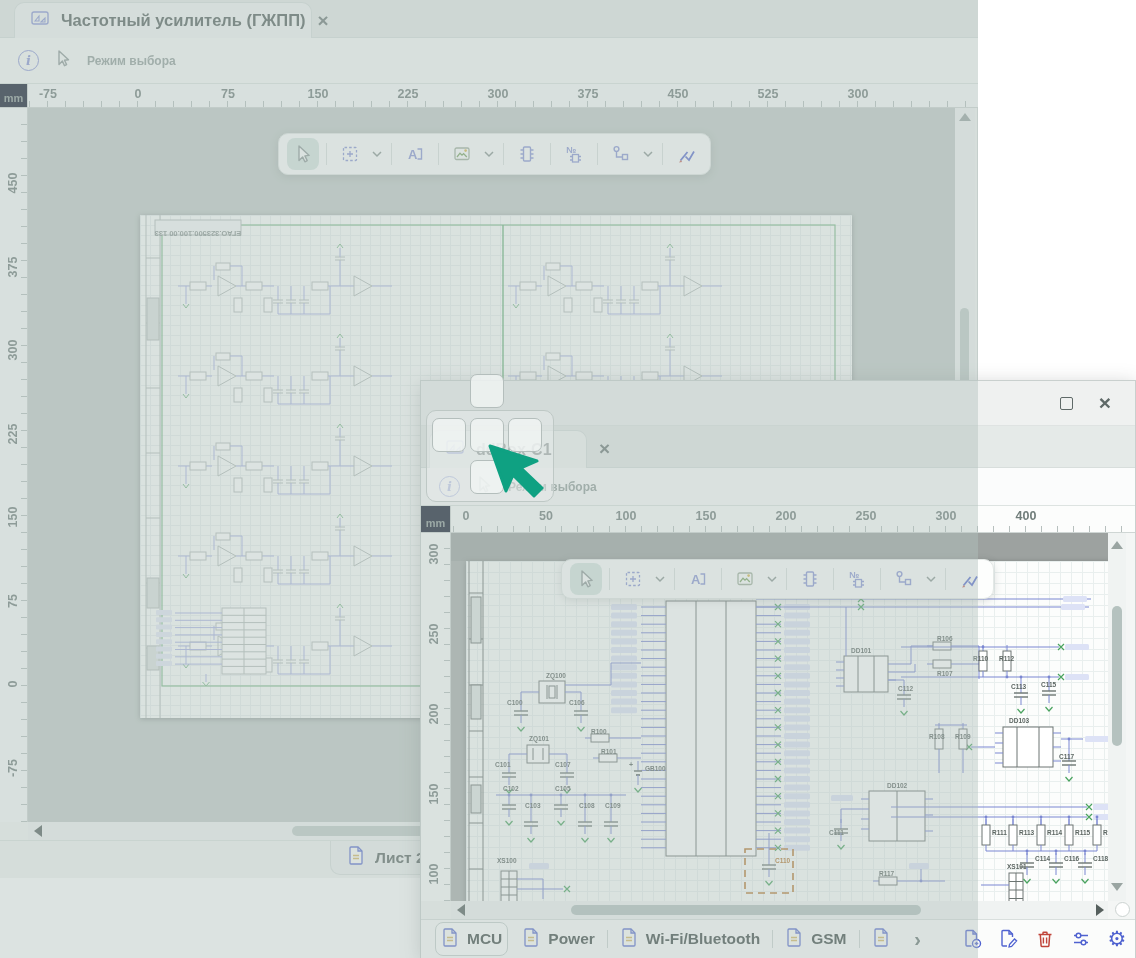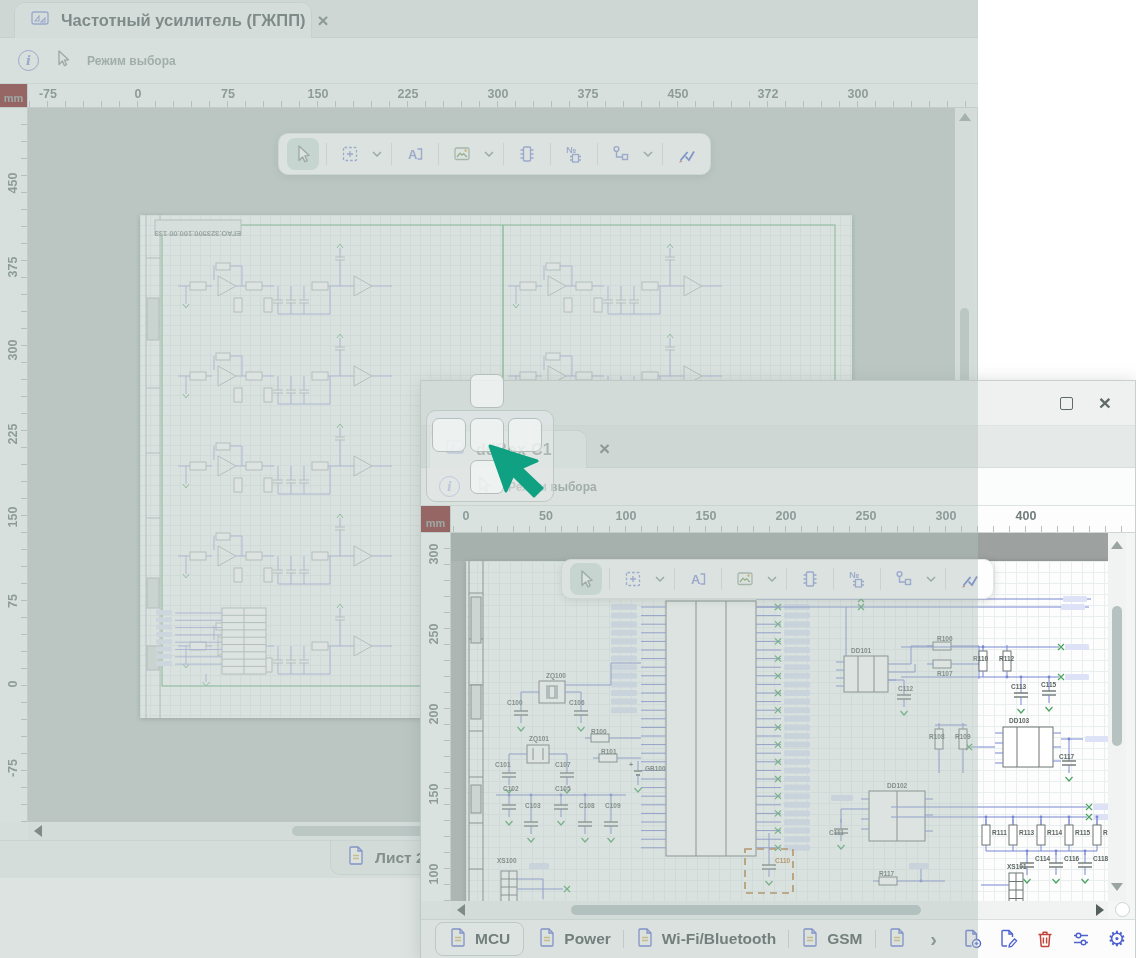--- a/index.html
+++ b/index.html
@@ -12,21 +12,21 @@
   .doc-tab{display:flex;align-items:center;gap:10px;background:#f2f5f4;border:1px solid #d8dedc;border-bottom:none;border-radius:10px 10px 0 0;padding:0 14px;height:100%;}
   .doc-tab .title{font-size:16.5px;color:#55605d;white-space:nowrap;}
   .doc-tab .close{font-size:19px;color:#6e7977;padding:0 2px;cursor:default;}
   .modebar{background:#f7f9f8;border-bottom:1px solid #dde3e1;display:flex;align-items:center;gap:14px;padding-left:18px;}
   .mode-label{font-size:12px;color:#939e9b;}
   .icon-info{width:21px;height:21px;border:1.4px solid #8b96d6;border-radius:50%;display:flex;align-items:center;justify-content:center;color:#8b96d6;}
   .icon-info::after{content:"i";font-family:"DejaVu Serif",serif;font-style:italic;font-size:13px;line-height:1;}
   
   .ruler-h{background:#f8faf9;border-bottom:1px solid #cfd6d4;}
   .ruler-h .ticks{position:absolute;left:0;right:0;bottom:0;height:6px;background:repeating-linear-gradient(to right,transparent 0 15px,#b7c0be 15px 16px);}
-  .ruler-corner{background:#7f1d1d;border-bottom:1px solid #cfd6d4;border-right:1px solid #cfd6d4;color:#8b9795;font-size:11px;display:flex;align-items:flex-end;justify-content:center;padding-bottom:3px;text-align:center;}
+  .ruler-corner{background:#0f172a;border-bottom:1px solid #cfd6d4;border-right:1px solid #cfd6d4;color:#8b9795;font-size:11px;display:flex;align-items:flex-end;justify-content:center;padding-bottom:3px;text-align:center;}
   .ruler-v{background:#f8faf9;border-right:1px solid #cfd6d4;}
   .ruler-v .ticks{position:absolute;top:0;bottom:0;right:0;width:6px;background:repeating-linear-gradient(to bottom,transparent 0 15px,#b7c0be 15px 16px);}
   .rnum{position:absolute;font-size:12.5px;color:#707d7a;transform:translateX(-50%);}
   .rnumv{position:absolute;font-size:12.5px;color:#707d7a;transform:translate(-50%,-50%) rotate(-90deg);left:13px;}
   
   .canvas{background:#a9aeac;overflow:hidden;}
   .sheet{position:absolute;background:#fcfdfc;box-shadow:0 1px 5px rgba(40,50,48,.35);
     background-image:linear-gradient(#e9efee 1px,transparent 1px),linear-gradient(90deg,#e9efee 1px,transparent 1px);}
   .schsvg{position:absolute;left:0;top:0;}
   
@@ -41,21 +41,21 @@
   .arr{position:absolute;width:0;height:0;}
   .arr.up{border-left:6px solid transparent;border-right:6px solid transparent;border-bottom:8px solid #9aa5a2;}
   .arr.down{border-left:6px solid transparent;border-right:6px solid transparent;border-top:8px solid #9aa5a2;}
   .arr.left{border-top:6px solid transparent;border-bottom:6px solid transparent;border-right:8px solid #555f5d;}
   .arr.right{border-top:6px solid transparent;border-bottom:6px solid transparent;border-left:8px solid #555f5d;}
   
   .sheettab{display:flex;align-items:center;gap:10px;background:#eef1f0;border:1px solid #d9dfdd;border-top:none;border-radius:0 0 10px 10px;padding:0 16px;height:34px;font-size:15.5px;color:#5b6663;white-space:nowrap;}
   
   .fg-bottom{background:#fbfcfb;border-top:1px solid #d9dfdd;display:flex;align-items:center;}
   .fg-tab{display:flex;align-items:center;gap:8px;font-size:15.5px;color:#3f4a47;padding:0 10px;white-space:nowrap;}
-  .fg-tab.card{background:#fff;border:1px solid #c7d0ce;border-radius:8px;height:34px;padding:0 13px;}
+  .fg-tab.card{background:#fff;border:1px solid #c7d0ce;border-radius:8px;height:34px;padding:0 5px;}
   .bar-div{width:1px;height:18px;background:#ccd4d2;margin:0 2px;}
   .act-btn{width:30px;height:30px;display:flex;align-items:center;justify-content:center;margin:0 3px;}
   
   .titlebar{background:#eff1f0;border-bottom:1px solid #dfe3e2;}
   .wc-max{width:13px;height:13px;border:1.6px solid #5f6a68;border-radius:2px;}
   .wc-close{font-size:21px;color:#5f6a68;line-height:1;}
   
   #dim{position:absolute;left:0;top:0;width:978px;height:958px;background:rgba(178,192,188,0.45);}
   .dock-outer{position:absolute;border:1px solid #bec8c5;border-radius:10px;background:rgba(233,238,237,0.45);}
   .dock-sq{position:absolute;width:34px;height:34px;border:1px solid #b4bebc;border-radius:7px;background:rgba(240,244,243,0.82);}
@@ -90,21 +90,21 @@
     <div class="ruler-h abs" style="left:28px;top:84px;width:950px;height:24px;" id="bg-hruler">
       <div class="ticks" style="background-position-x:20px;background-size:18px 6px;background-image:repeating-linear-gradient(to right,transparent 0 17px,#b7c0be 17px 18px);"></div>
     <span class="rnum" style="left: 20px; top: 3px;">-75</span>
         <span class="rnum" style="left: 110px; top: 3px;">0</span>
         <span class="rnum" style="left: 200px; top: 3px;">75</span>
         <span class="rnum" style="left: 290px; top: 3px;">150</span>
         <span class="rnum" style="left: 380px; top: 3px;">225</span>
         <span class="rnum" style="left: 470px; top: 3px;">300</span>
         <span class="rnum" style="left: 560px; top: 3px;">375</span>
         <span class="rnum" style="left: 650px; top: 3px;">450</span>
-        <span class="rnum" style="left: 740px; top: 3px;">372</span>
+        <span class="rnum" style="left: 740px; top: 3px;">525</span>
         <span class="rnum" style="left: 830px; top: 3px;">300</span>
       </div>
     <div class="ruler-v abs" style="left:0;top:108px;width:28px;height:714px;" id="bg-vruler">
       <div class="ticks" style="background-image:repeating-linear-gradient(to bottom,transparent 0 16px,#b7c0be 16px 17px);"></div>
     <span class="rnumv" style="top: 75px;">450</span>
         <span class="rnumv" style="top: 158.5px;">375</span>
         <span class="rnumv" style="top: 242px;">300</span>
         <span class="rnumv" style="top: 325.5px;">225</span>
         <span class="rnumv" style="top: 409px;">150</span>
         <span class="rnumv" style="top: 492.5px;">75</span>

